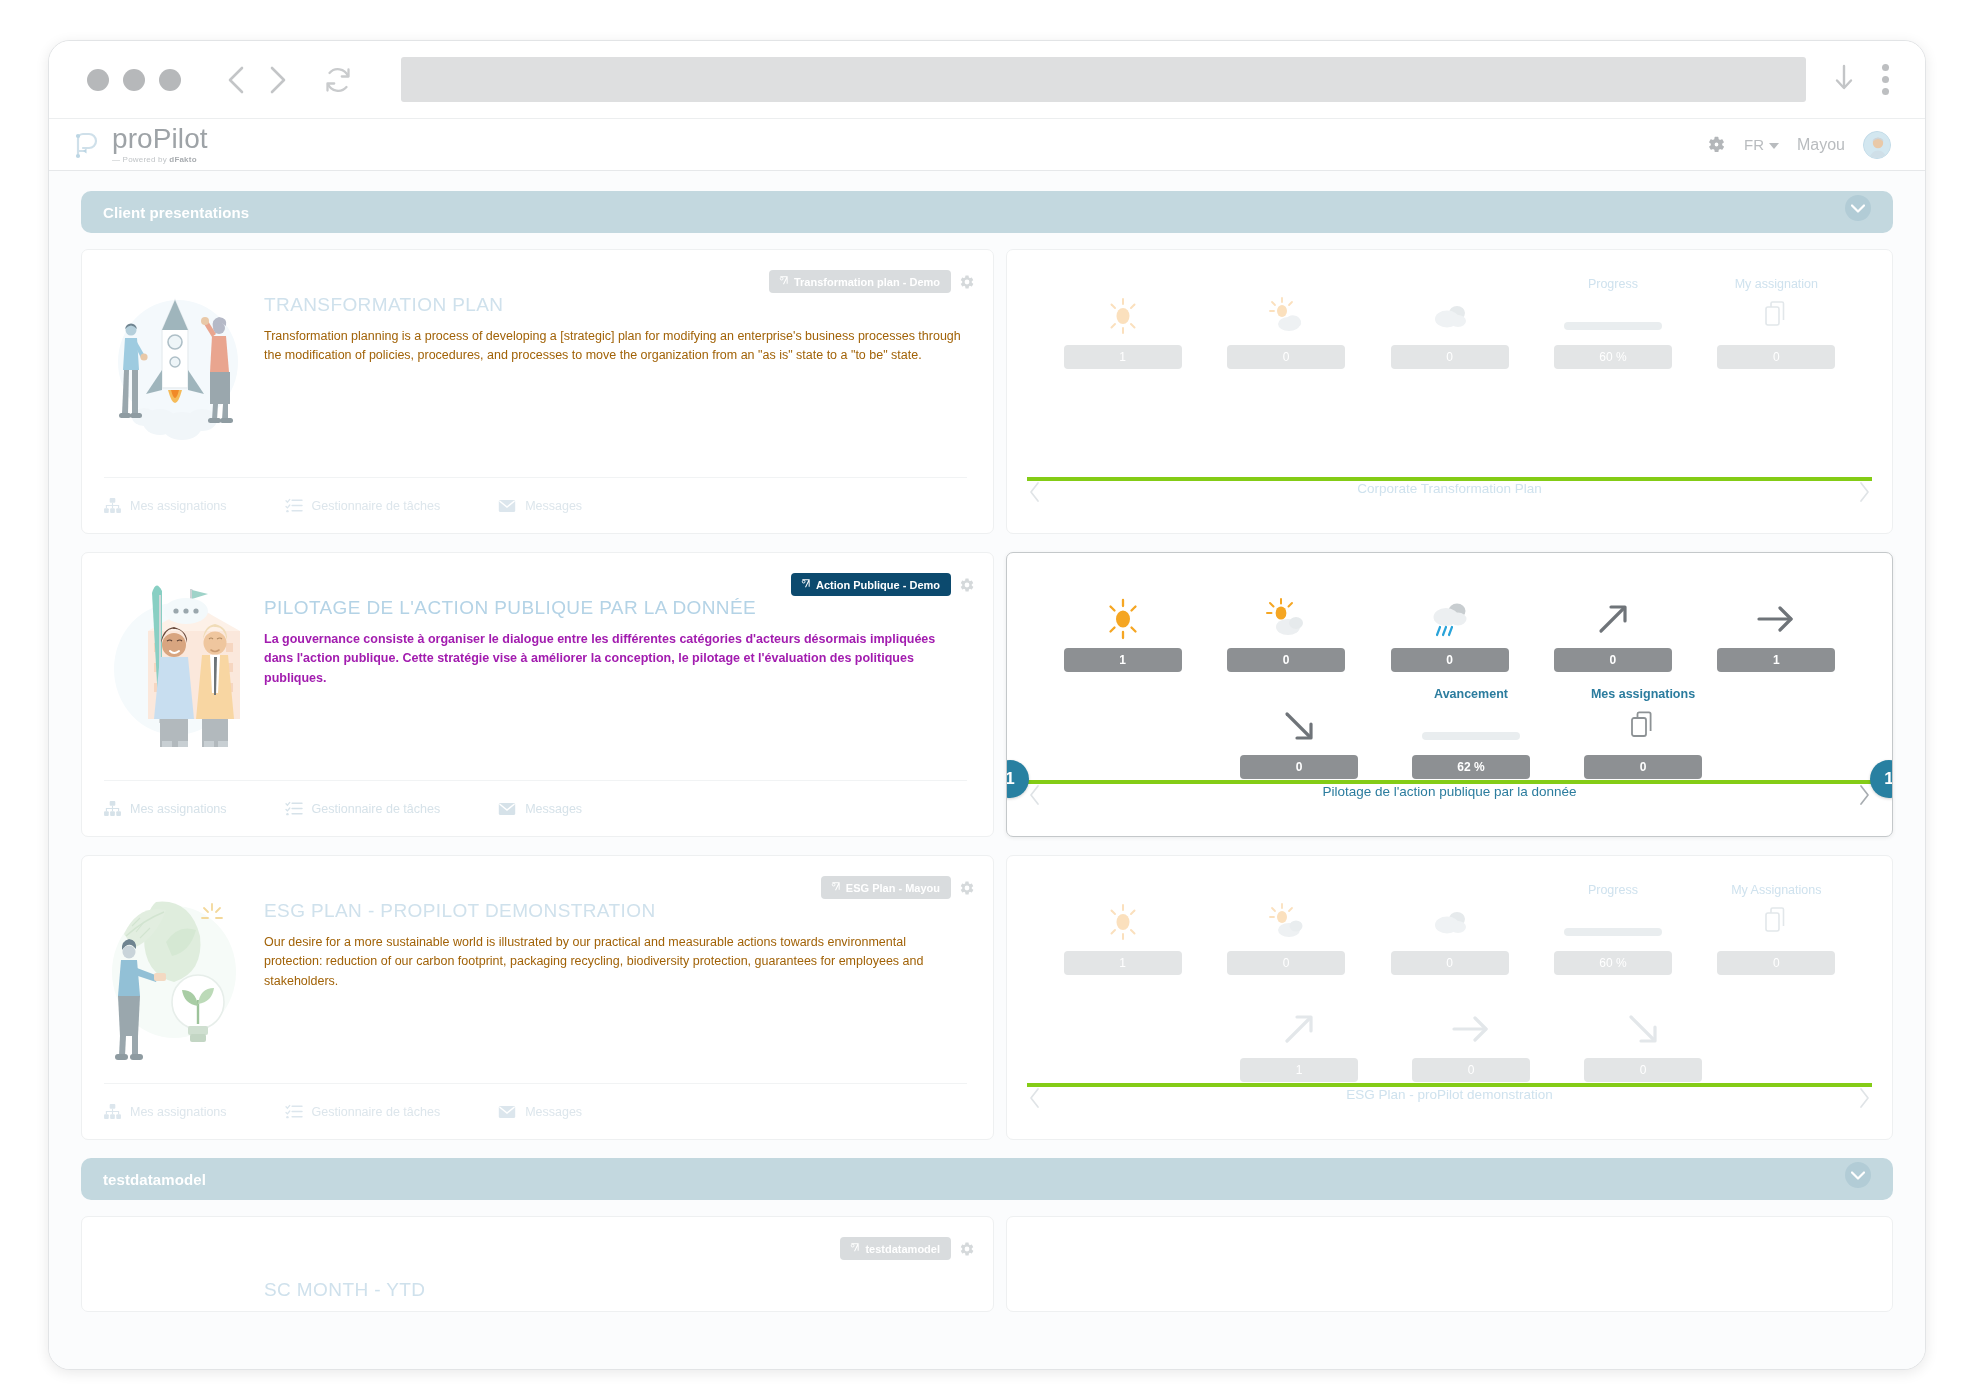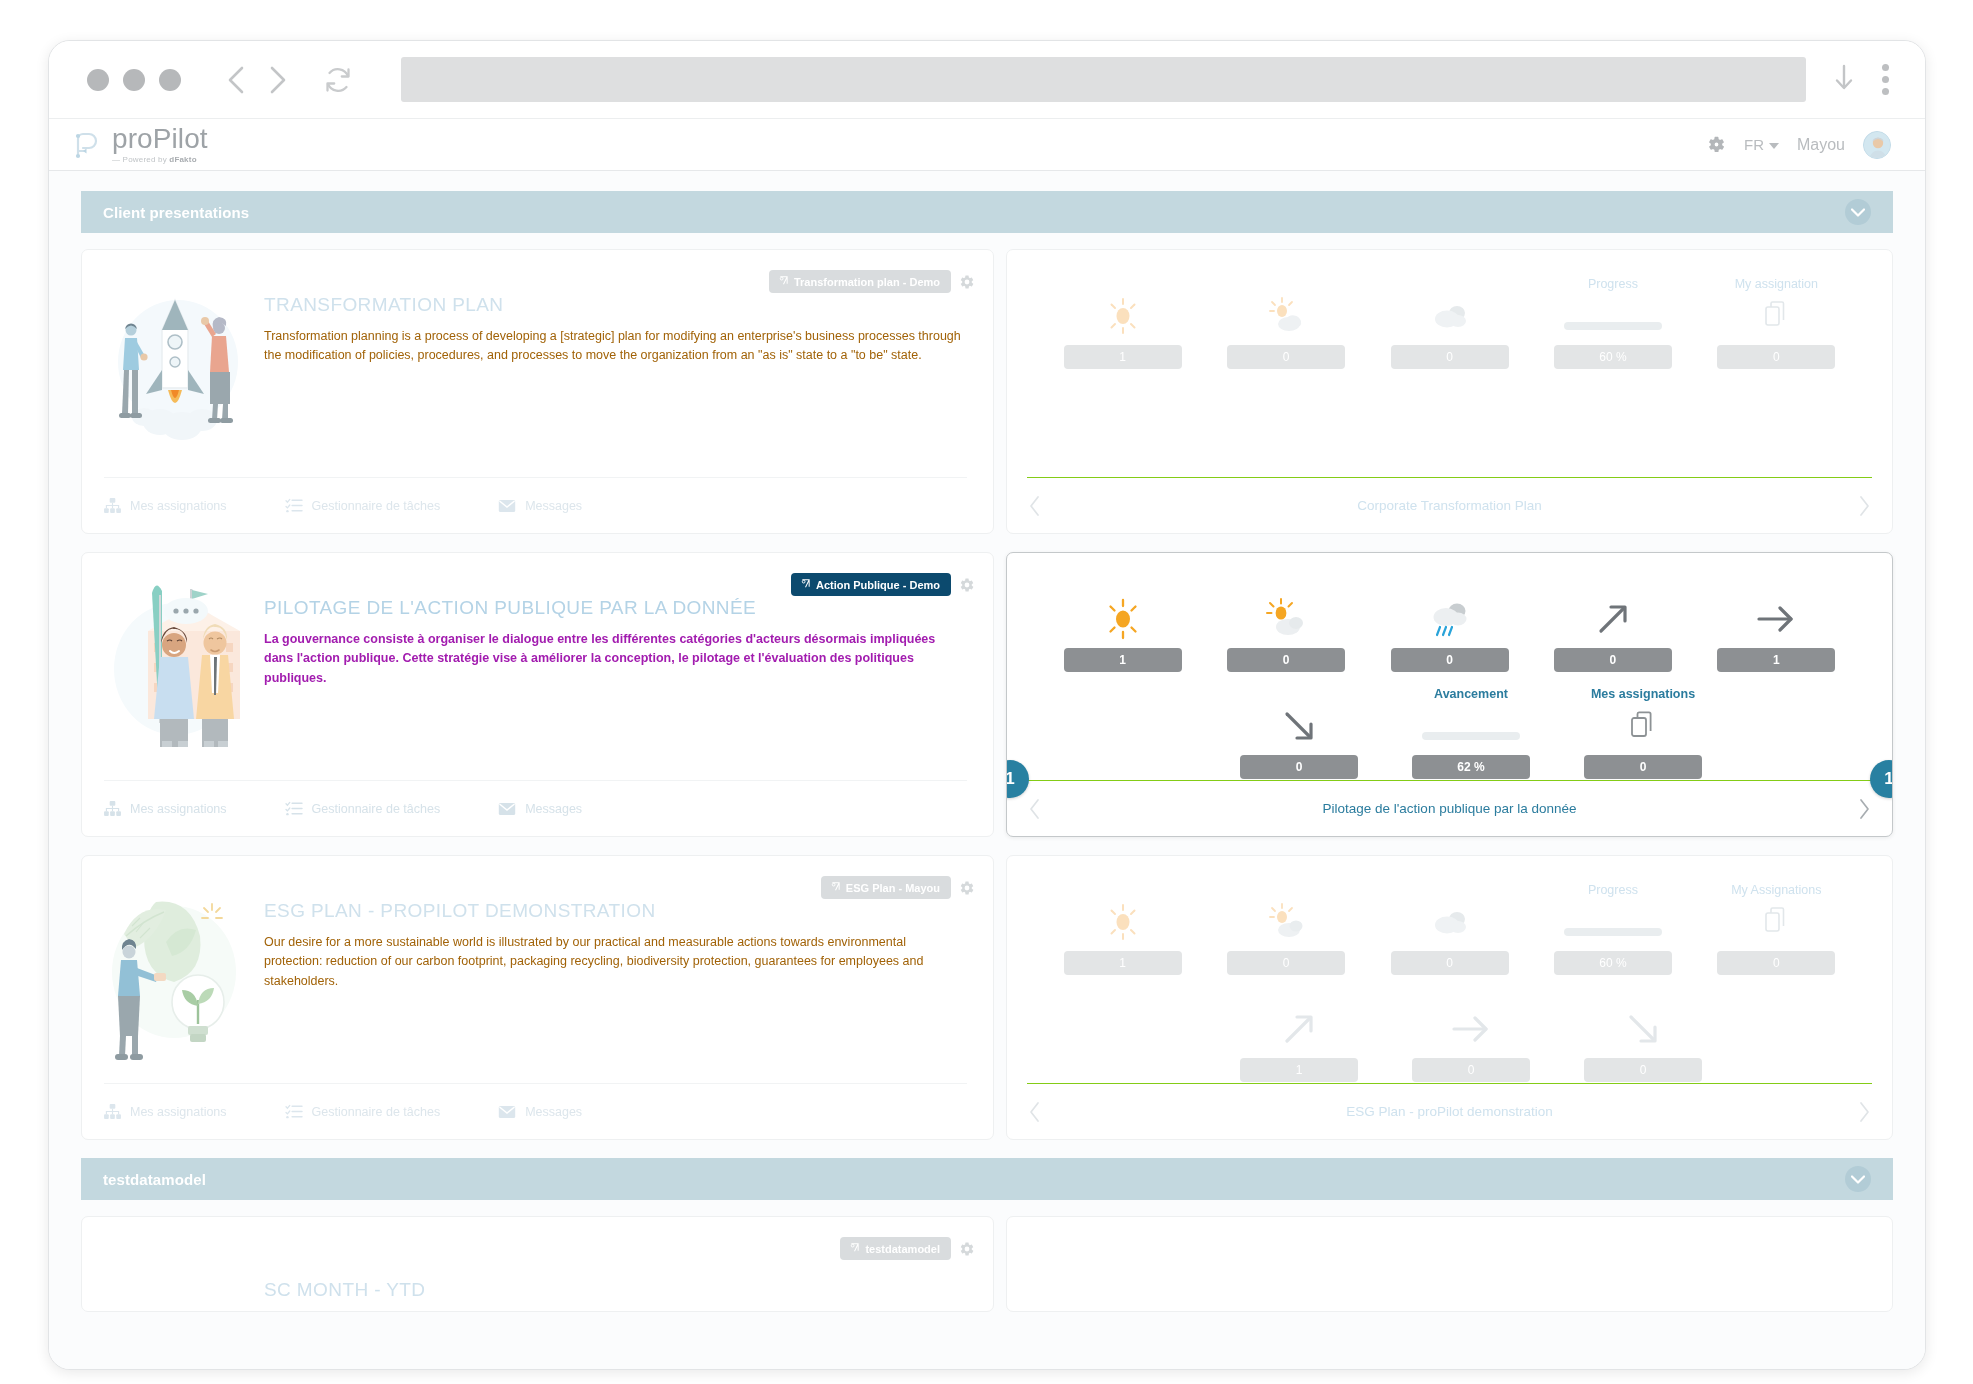--- a/index.html
+++ b/index.html
@@ -82,22 +82,22 @@
     position: relative;
     height: calc(100% - 78px - 52px);
     background: #fbfcfd;
     padding: 20px 0 0 0;
     overflow: hidden;
   }
   .section-bar {
     margin: 0 32px 16px 32px;
     height: 42px;
     background: #c3d8df;
-    border-radius: 0;
-    display: flex; align-items: center;
+    border-radius: 10px;
+    display: flex; align-items: flex-end;
     padding: 12px 22px;
   }
   .section-bar .title {
     font-size: 15px; font-weight: bold; color: #ffffff; letter-spacing: .1px;
   }
   .section-bar .chev {
     margin-left: auto; width: 26px; height: 26px; border-radius: 50%;
     background: #b2ccd6; display: flex; align-items: center; justify-content: center;
   }
 
@@ -186,22 +186,22 @@
   .m-pill.strong { background: #8d9093; font-weight: bold; }
   .prog-track {
     width: 98px; height: 8px; border-radius: 4px; background: #e9edef;
     margin-top: 19px; overflow: hidden;
   }
   .prog-fill { height: 100%; background: #c5dde9; border-radius: 4px; }
   .prog-fill.strong { background: #1b7b9e; }
 
   .panel-nav {
     position: absolute; left: 20px; right: 20px; bottom: 0; height: 56px;
-    border-top: 1px solid #84cc16;
-    display: flex; align-items: center; justify-content: center;
+    border-top: 4px solid #84cc16;
+    display: flex; align-items: flex-start; justify-content: center;
   }
   .panel-nav .pn-title { font-size: 13.5px; color: #cfe2ee; }
   .panel-nav .pn-title.strong { color: #2b7c9e; }
   .pn-arrow {
     position: absolute; color: #e0e4e7; font-size: 20px;
     display: flex; align-items: center; justify-content: center;
   }
   .pn-arrow.left { left: 0; }
   .pn-arrow.right { right: 0; }
   .pn-arrow.strong { color: #a8adb1; }

